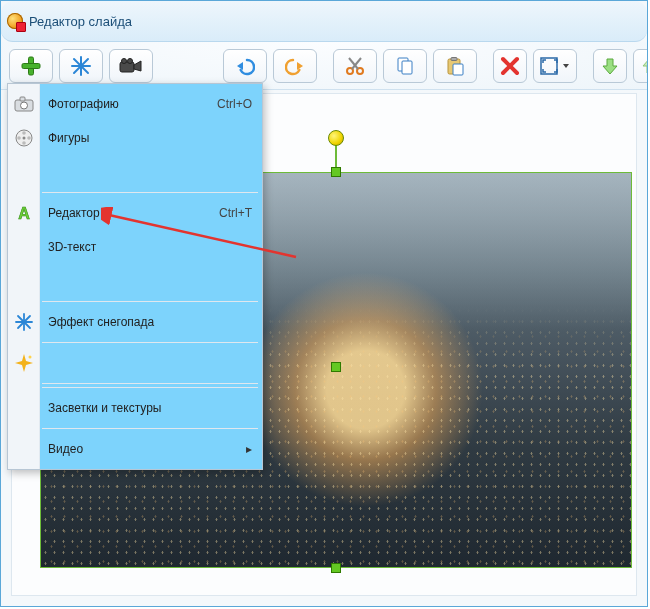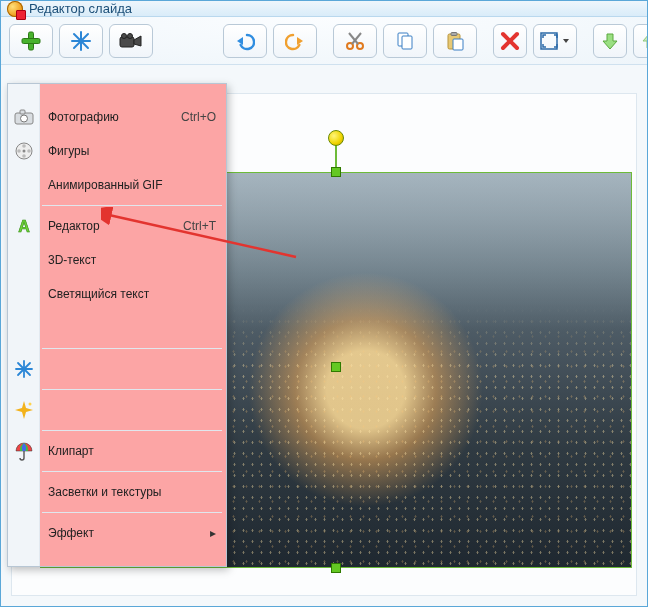--- a/index.html
+++ b/index.html
@@ -15,27 +15,28 @@
   }
   .window {
     width: 648px;
     height: 607px;
     border: 1px solid #5aa7d8;
     background: #f4f8fb;
     position: relative;
     overflow: hidden;
   }
   .titlebar {
-    height: 16px;
+    height: 41px;
     background: linear-gradient(#eef6fc,#d9ecf9);
     border-bottom: 1px solid #b9d8ee;
     display: flex;
     align-items: center;
     padding: 0 6px;
     gap: 6px;
+    border-radius: 12px;
   }
   .app-icon {
     width: 16px; height: 16px; position: relative;
   }
   .app-icon::before{
     content:""; position:absolute; inset:0; border-radius:50%;
     background: radial-gradient(circle at 35% 35%, #ffe07a, #f0a020 60%, #b86b00);
     box-shadow: inset 0 0 0 1px #a86400;
   }
   .app-icon::after{
@@ -97,23 +98,23 @@
   }
   .handle{
     position:absolute;width:10px;height:10px;border:1px solid #2f7a00;background:#64c823;z-index:3;
   }
   .rot-handle{
     position:absolute;width:16px;height:16px;border-radius:50%;border:1px solid #6a8a00;
     background:radial-gradient(circle at 35% 35%, #fff57a, #f0d400 60%, #b89a00);z-index:4;
   }
   .rot-line{position:absolute;width:2px;background:#6dbb39;z-index:2}
   .menu{
-    position:absolute; left:6px; top:82px; width:220px;
-    background:#fca5a5; border:1px solid #b7c6d4; box-shadow:2px 3px 8px rgba(0,0,0,.25);
-    z-index:10; padding:16px 0;
+    position:absolute; left:6px; top:82px; width:256px;
+    background:#7dd3fc; border:1px solid #b7c6d4; box-shadow:2px 3px 8px rgba(0,0,0,.25);
+    z-index:10; padding:3px 0;
   }
   .menu .iconcol{
     position:absolute;left:0;top:0;bottom:0;width:32px;background:#f1f5f9; border-right:1px solid #e2e9f0;
   }
   .mi{
     position:relative; display:flex; align-items:center; height:34px; padding:0 10px 0 40px;
     color:#222;
   }
   .mi .lbl{flex:1;white-space:nowrap}
   .mi .sc{color:#444}
@@ -266,90 +267,73 @@
               <circle cx="14" cy="9" r="1.8" fill="#bbb"></circle>
               <circle cx="9" cy="14" r="1.8" fill="#bbb"></circle>
               <circle cx="4" cy="9" r="1.8" fill="#bbb"></circle>
               <circle cx="9" cy="9" r="1.5" fill="#888"></circle>
             </svg>
           </span>
           <span class="lbl">Фигуры</span>
         </div>
         <div class="mi">
           <span class="micon"></span>
-          <span class="lbl">Анимированный GIF</span>
         </div>
         <div class="msep"></div>
         <div class="mi">
           <span class="micon">
             <svg width="20" height="20" viewBox="0 0 20 20">
               <text x="10" y="16" text-anchor="middle" font-family="Arial Black,Arial" font-size="16" font-weight="900" fill="#6fd13a" stroke="#2f8a10" stroke-width="0.6">A</text>
             </svg>
           </span>
           <span class="lbl">Редактор</span>
           <span class="sc">Ctrl+T</span>
         </div>
         <div class="mi">
           <span class="micon"></span>
           <span class="lbl">3D-текст</span>
-        </div>
-        <div class="mi">
-          <span class="micon"></span>
-          <span class="lbl">Светящийся текст</span>
         </div>
         <div class="mi">
           <span class="micon"></span>
         </div>
         <div class="msep"></div>
         <div class="mi">
           <span class="micon">
             <svg width="18" height="18" viewBox="0 0 18 18">
               <g stroke="#2b86d6" stroke-width="1.8" stroke-linecap="round">
                 <line x1="9" y1="1" x2="9" y2="17"></line>
                 <line x1="1" y1="9" x2="17" y2="9"></line>
                 <line x1="3" y1="3" x2="15" y2="15"></line>
                 <line x1="15" y1="3" x2="3" y2="15"></line>
               </g>
             </svg>
           </span>
+          <span class="lbl">Эффект снегопада</span>
         </div>
         <div class="msep"></div>
         <div class="mi">
           <span class="micon">
             <svg width="20" height="20" viewBox="0 0 20 20">
               <g fill="#f3b21b">
                 <polygon points="10,1 12,8 19,10 12,12 10,19 8,12 1,10 8,8"></polygon>
               </g>
               <circle cx="16" cy="4" r="1.5" fill="#ffd34d"></circle>
             </svg>
           </span>
         </div>
         <div class="msep"></div>
-        <div class="mi">
-          <span class="micon">
-            <svg width="20" height="20" viewBox="0 0 20 20">
-              <path d="M2 10a8 8 0 0 1 16 0z" fill="#e44"></path>
-              <path d="M2 10a8 8 0 0 1 16 0z" fill="none" stroke="#333" stroke-width="0.5"></path>
-              <path d="M6 10a8 8 0 0 1 4-8 8 8 0 0 1 4 8" fill="#4b4"></path>
-              <path d="M8.5 10a8 8 0 0 1 1.5-8 8 8 0 0 1 1.5 8" fill="#46e"></path>
-              <line x1="10" y1="10" x2="10" y2="17" stroke="#555" stroke-width="1.4"></line>
-              <path d="M10 17a2 2 0 0 1-4 0" fill="none" stroke="#555" stroke-width="1.4"></path>
-            </svg>
-          </span>
-          <span class="lbl">Клипарт</span>
-        </div>
         <div class="msep"></div>
         <div class="mi">
           <span class="micon"></span>
           <span class="lbl">Засветки и текстуры</span>
         </div>
         <div class="msep"></div>
         <div class="mi">
           <span class="micon"></span>
-          <span class="lbl">Эффект</span>
+          <span class="lbl">Видео</span>
           <span class="arrow">▸</span>
         </div>
       </div>
   </div>
 
   <svg class="annot-arrow" style="left:100px;top:206px" width="200" height="60">
     <defs>
         <marker id="ah" markerWidth="10" markerHeight="8" refX="1" refY="4" orient="auto">
       <polygon points="0,0 10,4 0,8" fill="#e3342f"></polygon>
         </marker>

